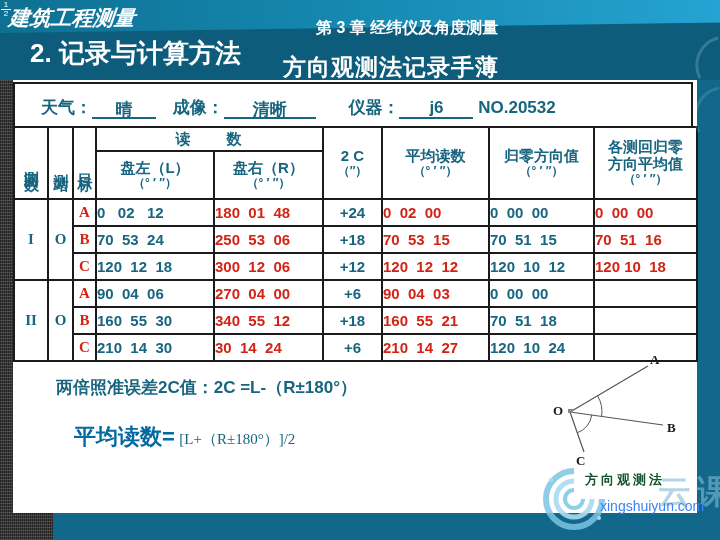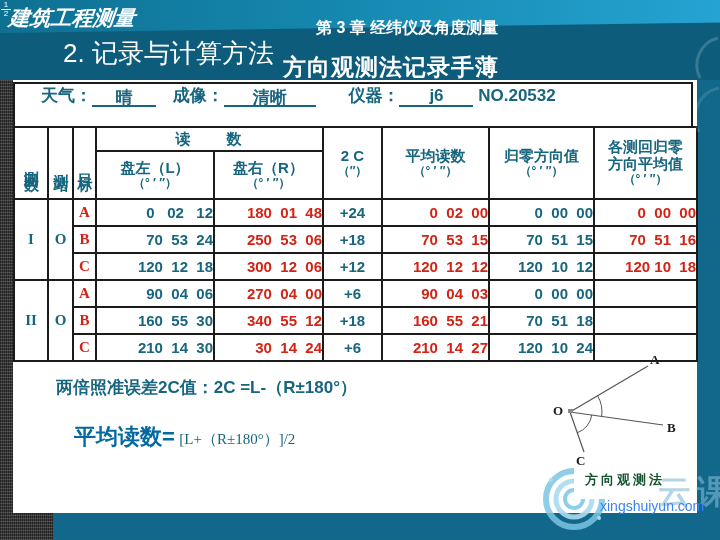--- a/index.html
+++ b/index.html
@@ -17,48 +17,48 @@
   .band{position:absolute;left:0;top:23px;width:720px;height:57px;background:#0D5C7C;}
   .topbar{position:absolute;left:0;top:0;width:720px;height:33px;
           background:linear-gradient(90deg,#0E7092 0%,#1587AE 45%,#25A3D2 100%);
           clip-path:polygon(0 0,100% 0,100% 68%,0 100%);}
   .fraction{position:absolute;left:1px;top:1px;width:10px;color:#fff;font-size:8px;line-height:8px;
             text-align:center;z-index:5;}
   .fraction .fnum{border-bottom:1px solid #fff;}
   .course{position:absolute;left:9px;top:4px;color:#fff;font-size:21px;font-weight:bold;
           font-style:italic;transform:skewX(-6deg);z-index:4;white-space:nowrap;}
   .chapter{position:absolute;left:316px;top:6px;color:#fff;font-size:16px;font-weight:bold;z-index:4;white-space:nowrap;margin-top:12px;}
-  .section-title{position:absolute;left:30px;top:36px;color:#fff;font-size:26px;font-weight:normal;z-index:4;white-space:nowrap;margin-left:33px;}
+  .section-title{position:absolute;left:30px;top:36px;color:#fff;font-size:26px;font-weight:bold;z-index:4;white-space:nowrap;}
   .subtitle{position:absolute;left:283px;top:52px;color:#fff;font-size:23px;font-weight:bold;
             letter-spacing:1px;z-index:4;white-space:nowrap;}
   .deco{position:absolute;z-index:3;}
 
   
   .content{position:absolute;left:13px;top:80px;width:684px;height:433px;background:#fff;z-index:2;}
 
   
   .infobox{position:absolute;left:0;top:2px;width:680px;height:44px;border:2px solid #1b1b1b;
            border-bottom:none;color:#17657F;font-weight:bold;font-size:17px;box-sizing:border-box;}
   .iline{position:absolute;left:26px;white-space:nowrap;}
-  .iline1{top:0px;} .iline2{top:21px;}
+  .iline1{top:12px;} .iline2{top:21px;}
   .uv{display:inline-block;border-bottom:2px solid #17657F;text-align:center;height:19px;vertical-align:bottom;}
   .u1{width:64px;} .u2{width:92px;margin-right:28px;} .u3{width:74px;}
   .u4{width:158px;margin-right:42px;} .u5{width:64px;margin-right:6px;} .u6{width:80px;}
   .gap1{margin-right:12px;}
 
   
   .dtable{position:absolute;left:0;top:46px;width:684px;border-collapse:collapse;table-layout:fixed;}
   .dtable th,.dtable td{border:2px solid #1b1b1b;padding:0;overflow:hidden;}
   .dtable th{color:#17657F;font-size:15px;font-weight:bold;line-height:1.12;text-align:center;vertical-align:middle;}
   .hr1 th{height:22px;} .hr2 th{height:46px;}
   .vert{display:inline-block;writing-mode:vertical-rl;text-orientation:upright;letter-spacing:3px;}
   .units{font-size:12px;font-weight:bold;}
   .grp{letter-spacing:2px;}
   .dtable td{height:25px;font-size:15px;font-weight:bold;white-space:pre;}
-  .num{text-align:right;padding-left:5px;}
+  .num{text-align:left;padding-left:5px;}
   .c2{text-align:center;}
   .teal{color:#17657F;} .red{color:#D32315;}
   .tgt{text-align:center;color:#D32315;font-family:"Liberation Serif","DejaVu Serif",serif;font-size:17px;}
   .round{text-align:center;color:#17657F;font-family:"Liberation Serif","DejaVu Serif",serif;font-size:18px;}
   .station{text-align:center;color:#17657F;font-family:"Liberation Serif","DejaVu Serif",serif;font-size:17px;}
 
   
   .f1{position:absolute;left:43px;top:296px;font-size:17px;color:#17657F;font-weight:bold;white-space:nowrap;}
   .f1 .expr{font-weight:bold;text-align:right;}
   .f2{position:absolute;left:61px;top:342px;white-space:nowrap;}

